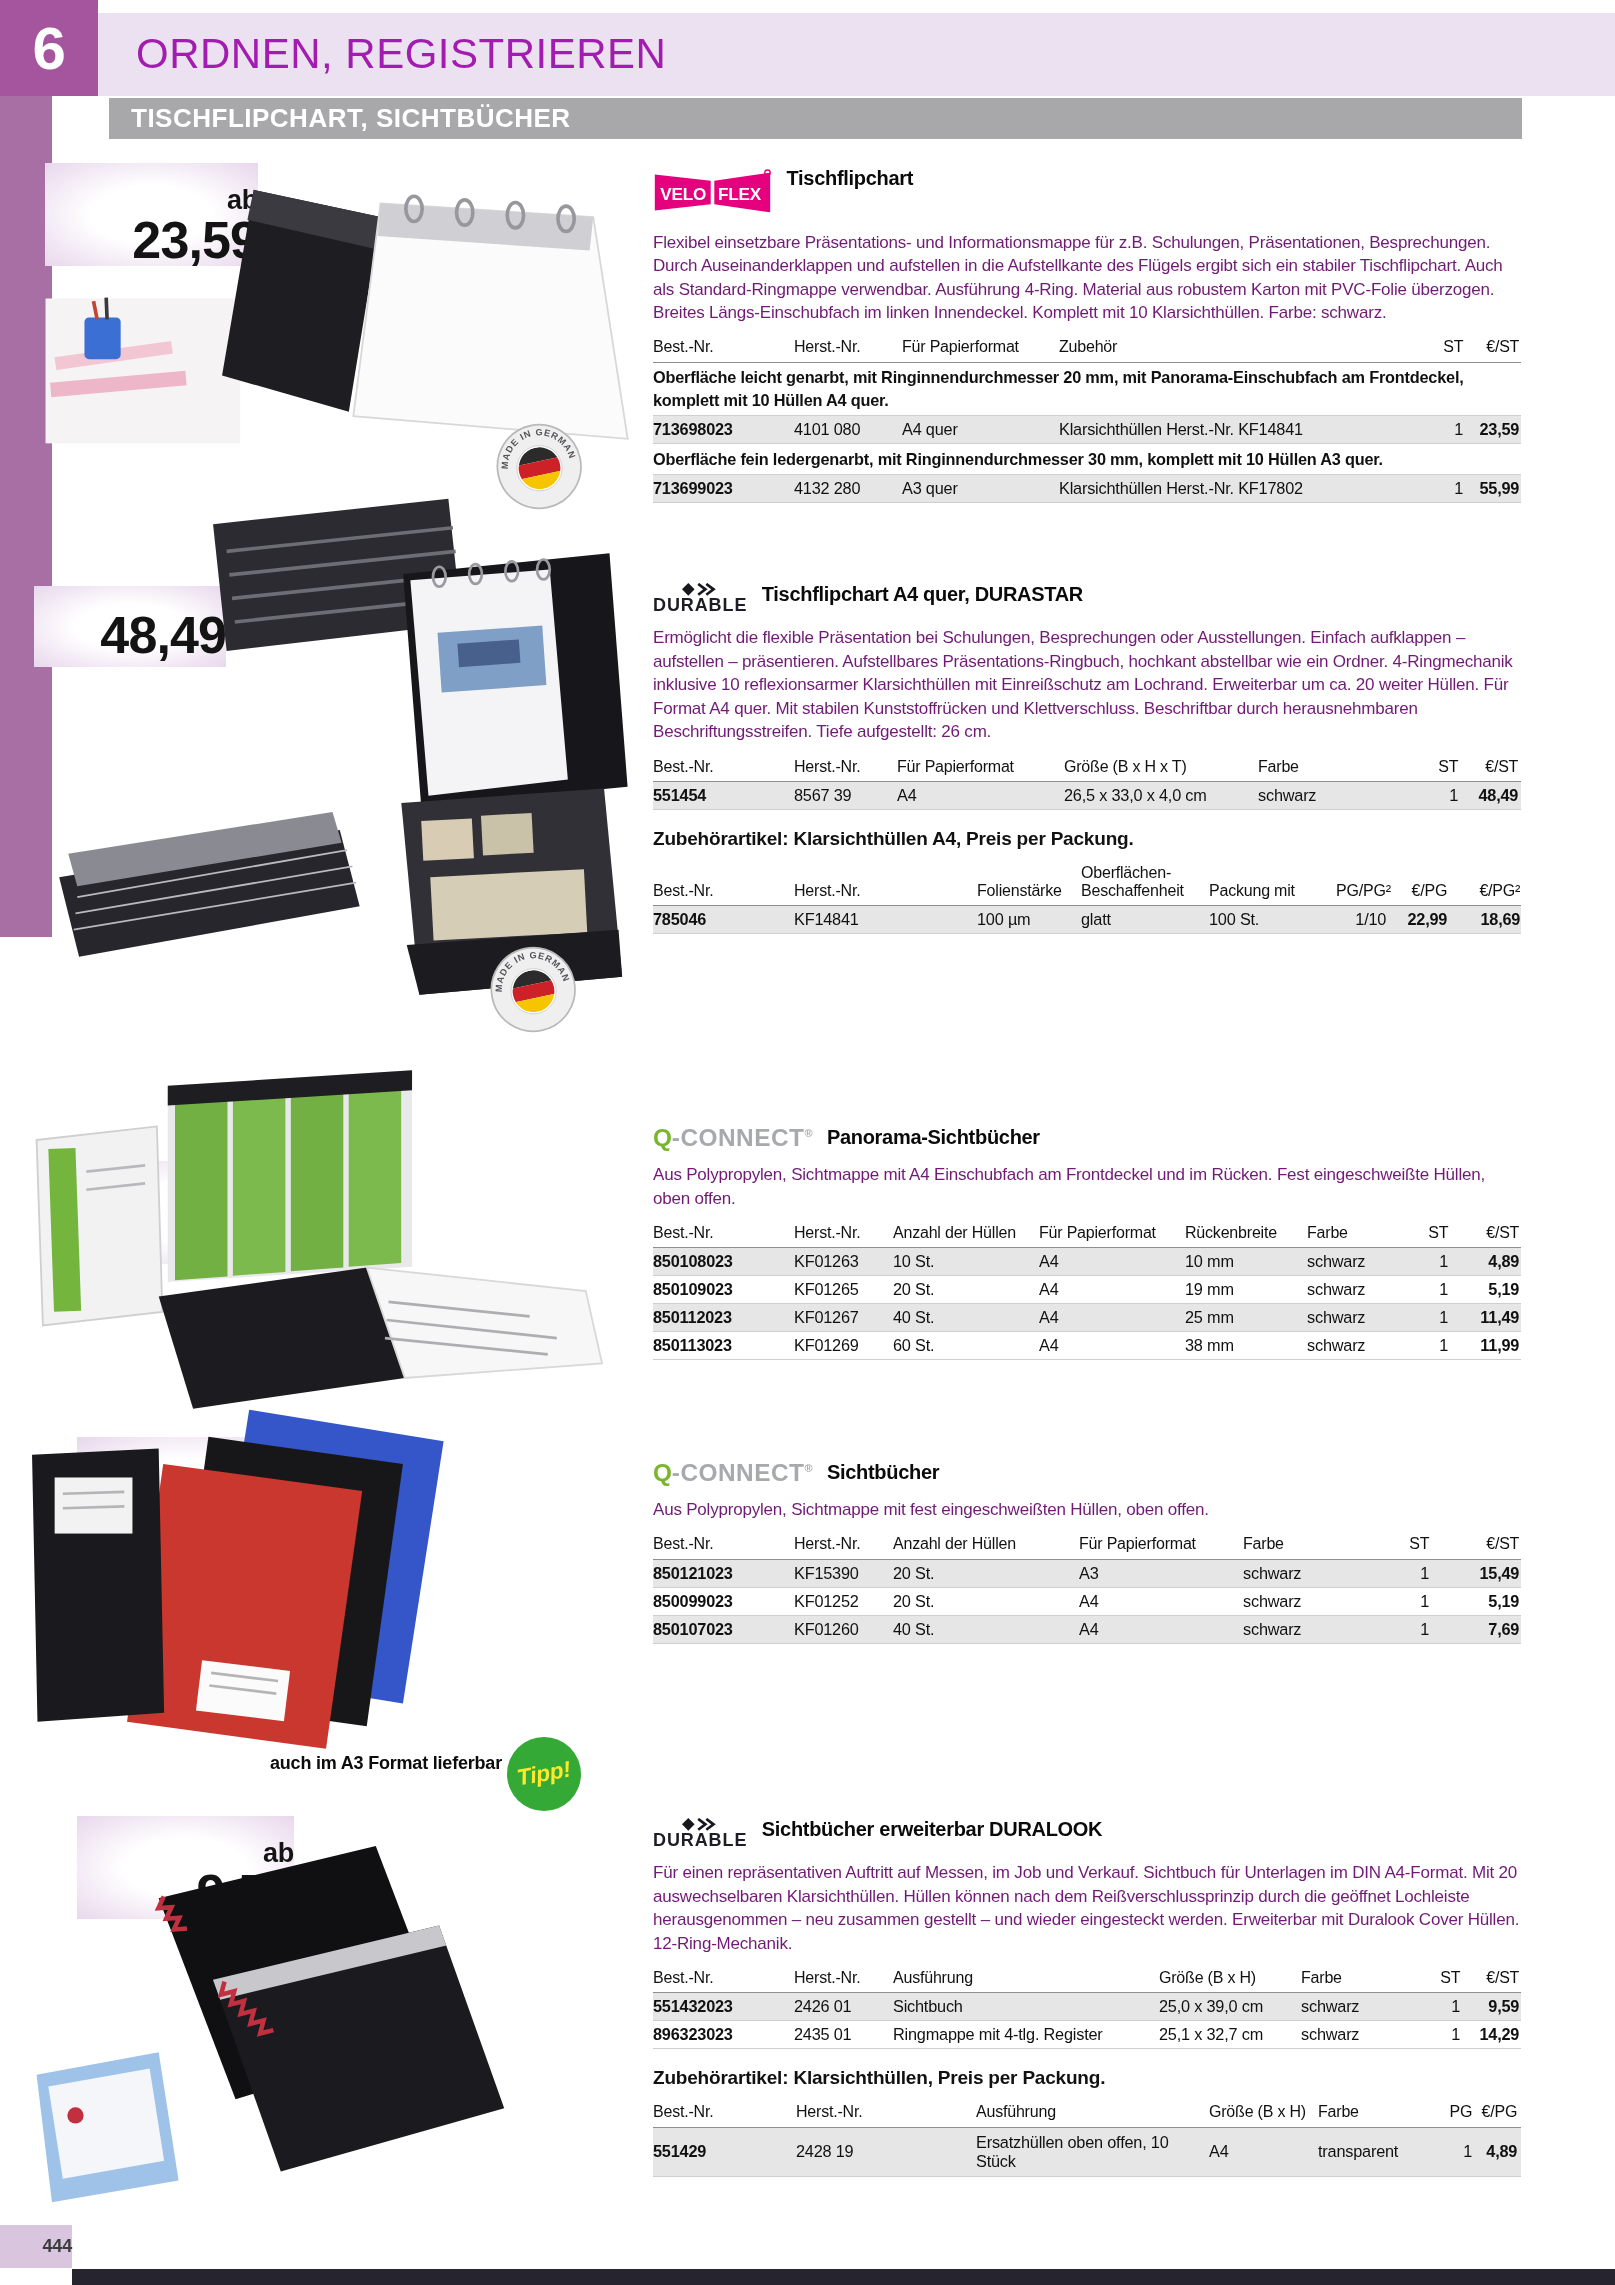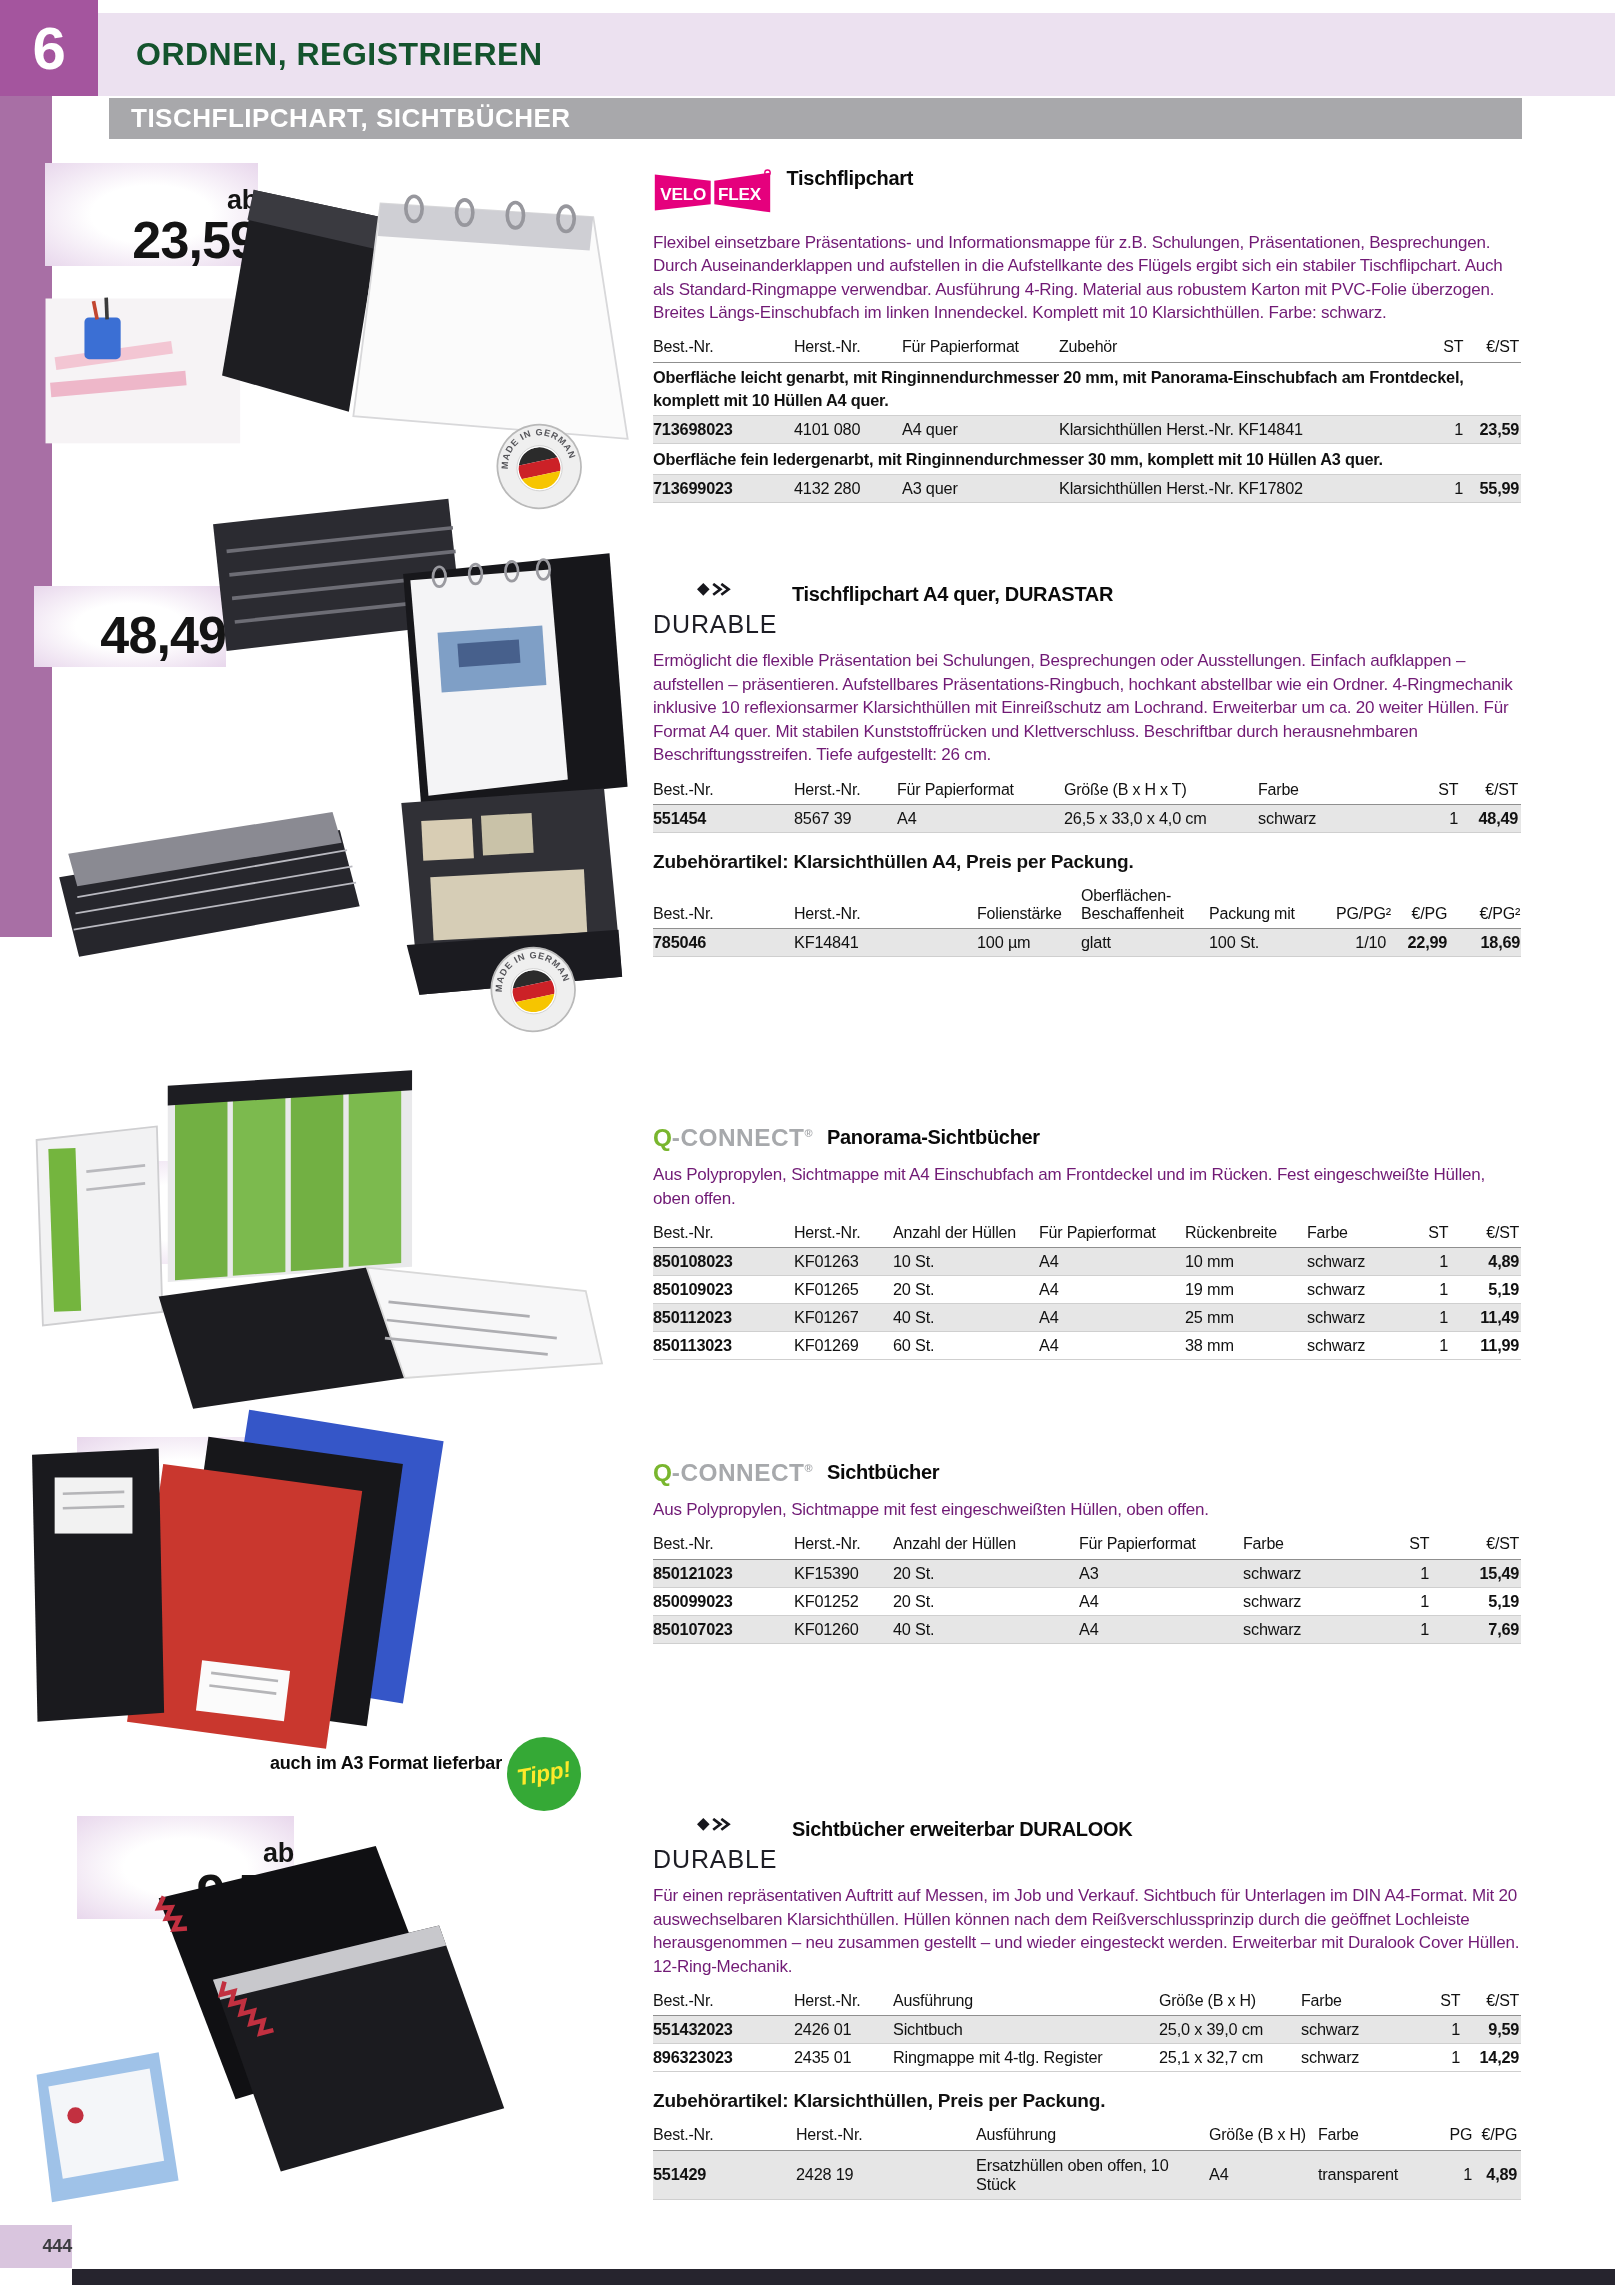--- a/index.html
+++ b/index.html
@@ -5,21 +5,21 @@
   * { margin:0; padding:0; box-sizing:border-box; }
   html,body { width:1616px; height:2285px; background:#fff;
     font-family:"Liberation Sans","DejaVu Sans",sans-serif; color:#111; }
   body { position:relative; overflow:hidden; letter-spacing:-0.2px; }
 
   
   .tab6 { position:absolute; left:0; top:0; width:98px; height:96px; background:#a4559e;
     color:#fff; font-size:60px; font-weight:bold; display:flex; align-items:center; justify-content:center; }
   .banner { position:absolute; left:98px; top:12.7px; right:0; height:83px; background:#ece1f0;
     display:flex; align-items:center; padding-left:38px; }
-  .banner-title { font-size:32px; font-weight:bold; color:#14532d; letter-spacing:0.5px; }
+  .banner-title { font-size:42px; font-weight:normal; color:#a21caf; letter-spacing:0.5px; }
   .graybar { position:absolute; left:109px; top:98px; width:1413px; height:41px; background:#a8a8ab;
     display:flex; align-items:center; padding-left:22px; }
   .graybar-title { font-size:26px; font-weight:bold; color:#fff; letter-spacing:0.5px; }
   .leftstrip { position:absolute; left:0; top:96px; width:52px; height:841px; background:#a86fa5; }
 
   
   .pagenum-box { position:absolute; left:0; top:2225px; width:72px; height:43px; background:#d9c5de;
     display:flex; align-items:center; justify-content:flex-end; font-size:18px; font-weight:bold; color:#3c3c40; }
   .bottombar { position:absolute; left:72px; top:2269px; right:0; height:16.3px; background:#26242e; }
 
@@ -37,21 +37,21 @@
   .tip-badge span { color:#ffe92a; font-size:22.6px; font-weight:bold; font-style:italic; transform:rotate(-10deg); }
 
   
   .sec { position:absolute; left:653px; width:868px; }
   .brandrow { display:flex; align-items:flex-start; gap:14.5px; margin-bottom:12.7px; }
   .stitle { font-size:20px; font-weight:bold; color:#0a0a0a; letter-spacing:-0.3px; }
   .desc { font-size:17px; line-height:23.5px; color:#701a75; margin-bottom:11px; }
   .zub-heading { font-size:19px; font-weight:bold; margin:18px 0 11px 0; }
 
   .durable-logo { display:flex; flex-direction:column; align-items:center; line-height:1; }
-  .durable-word { font-size:25px; font-weight:400; letter-spacing:0.9px; color:#1d1d25;margin-top:16px; }
+  .durable-word { font-size:18px; font-weight:700; letter-spacing:0.9px; color:#1d1d25; }
   .qc-logo { font-size:24.4px; font-weight:bold; line-height:1; white-space:nowrap; }
   .qc-q { color:#79b62e; } .qc-rest { color:#a7a9ac; letter-spacing:0.5px; }
   .qc-reg { font-size:11px; color:#a7a9ac; vertical-align:super; }
 
   
   .ctable { width:868px; font-size:16.3px; }
   .trow { display:grid; align-items:center; min-height:28px; border-bottom:0.9px solid #cfcfcf; }
   .thead { min-height:24.4px; border-bottom:0.9px solid #8f8f8f; align-items:end; font-size:16px; padding-bottom:2.7px; }
   .shade { background:#e6e6e6; }
   .tnote { display:block; padding:3.6px 0; border-bottom:0.9px solid #cfcfcf; font-weight:bold; font-size:16.3px; line-height:22.6px; }

